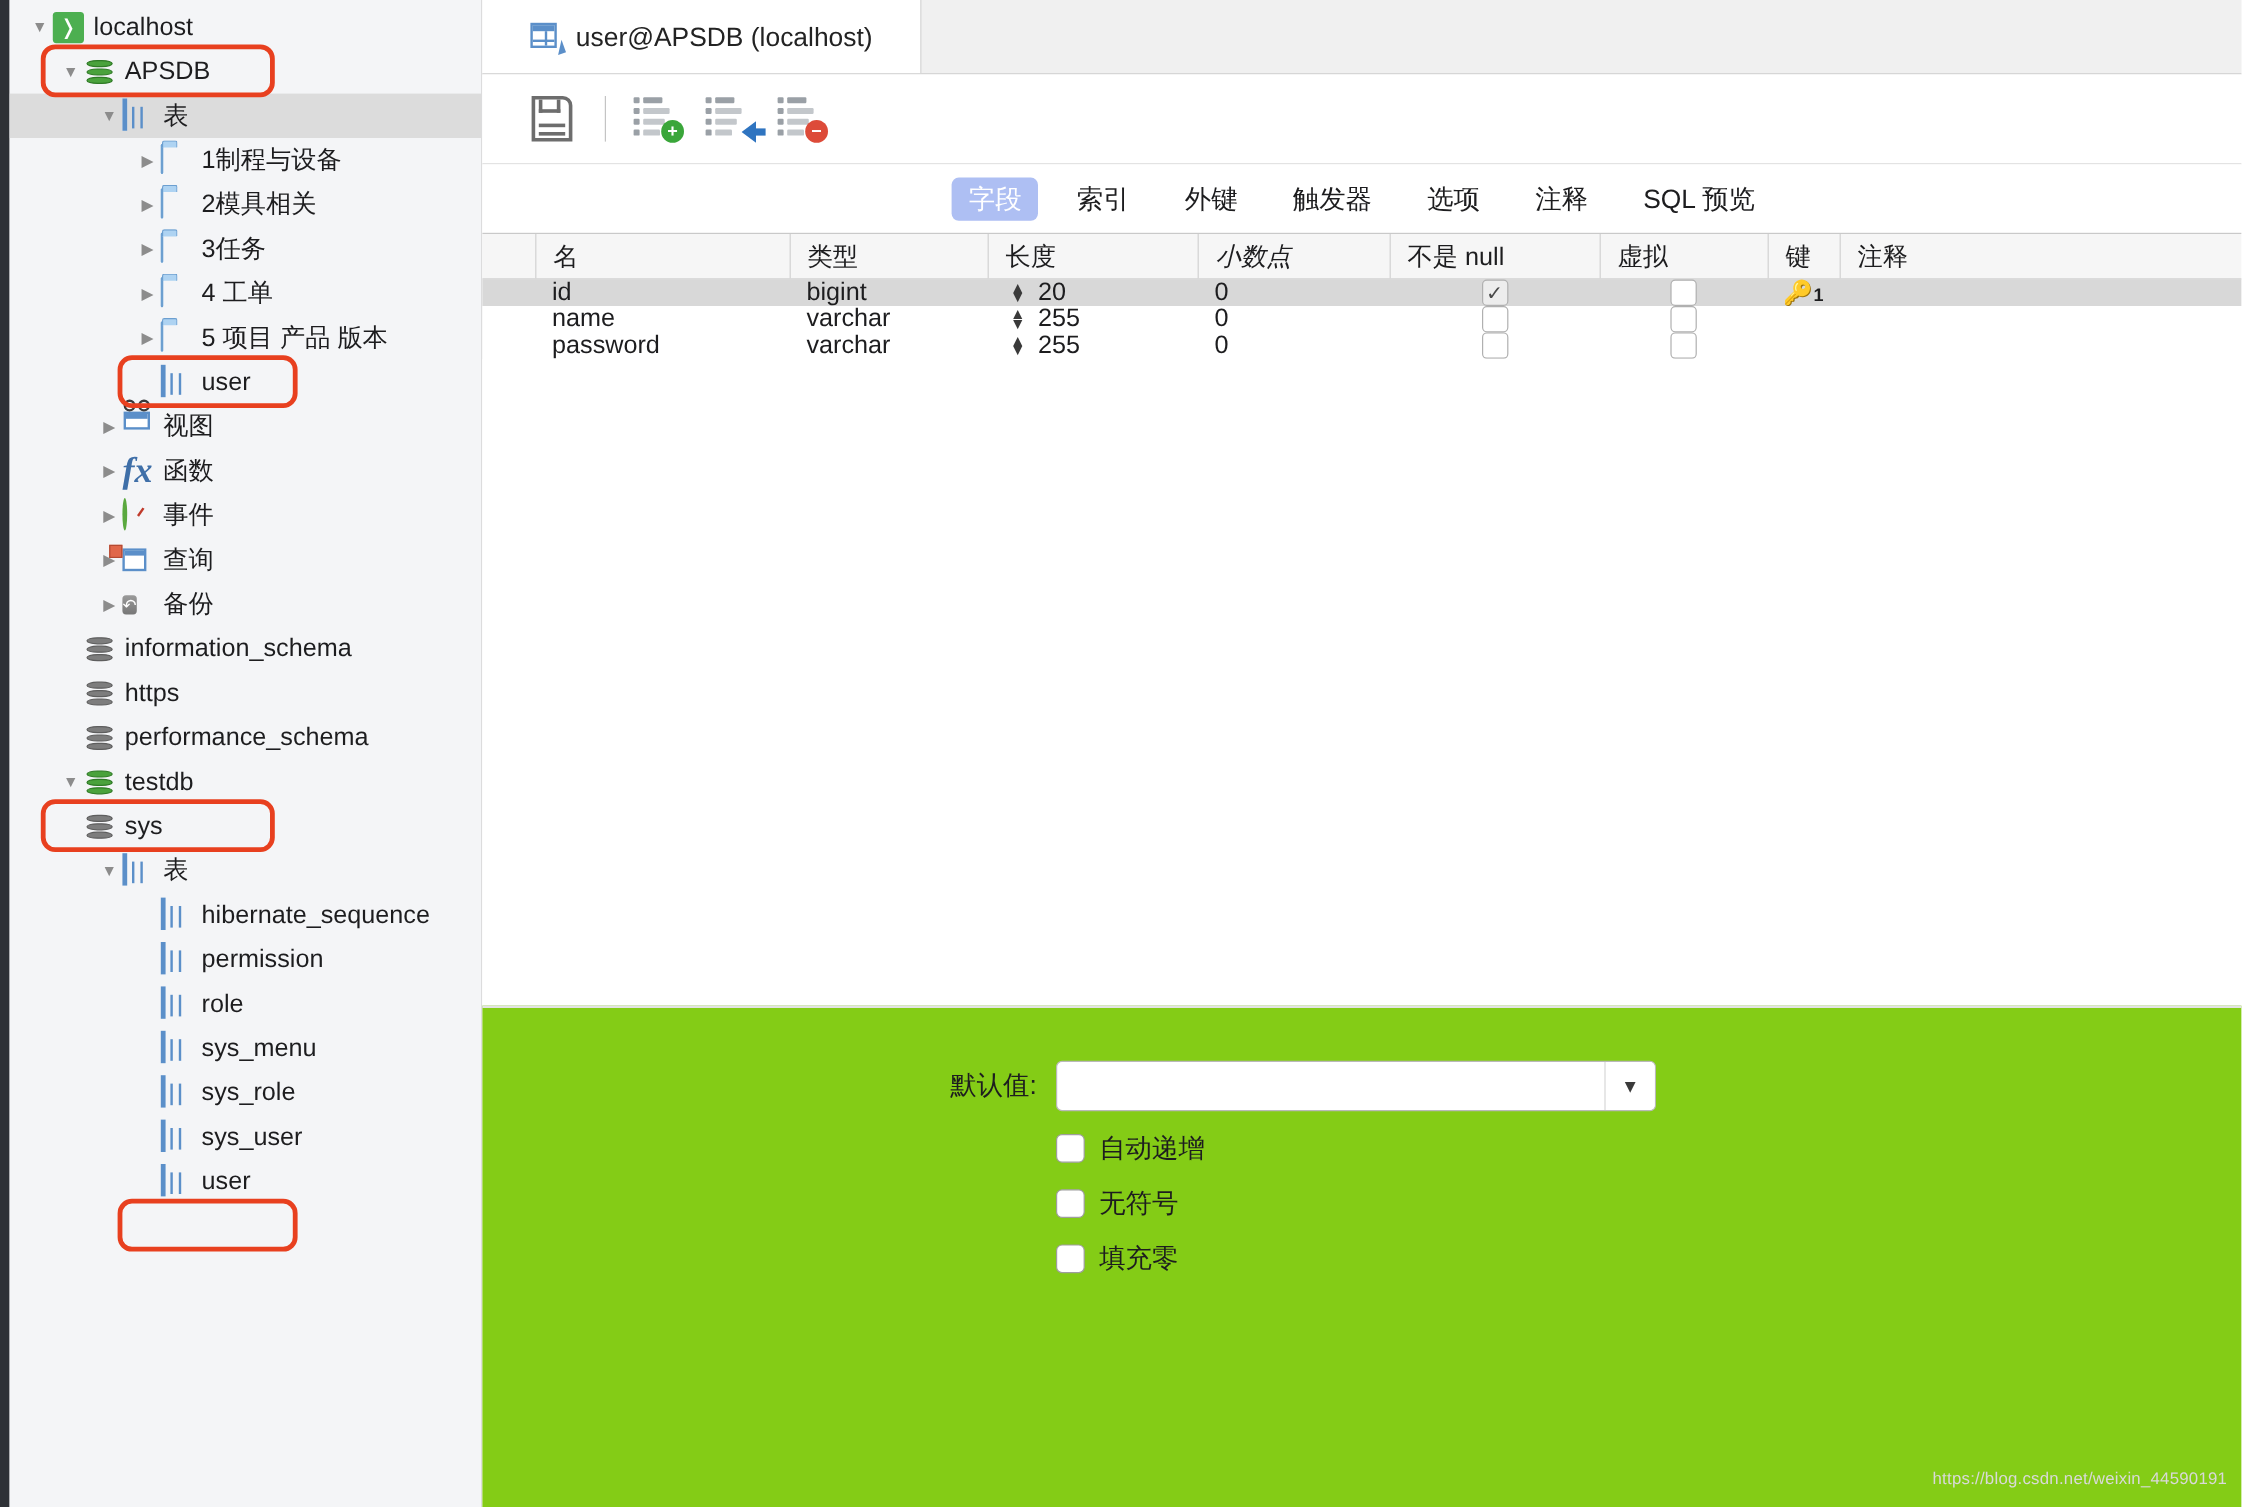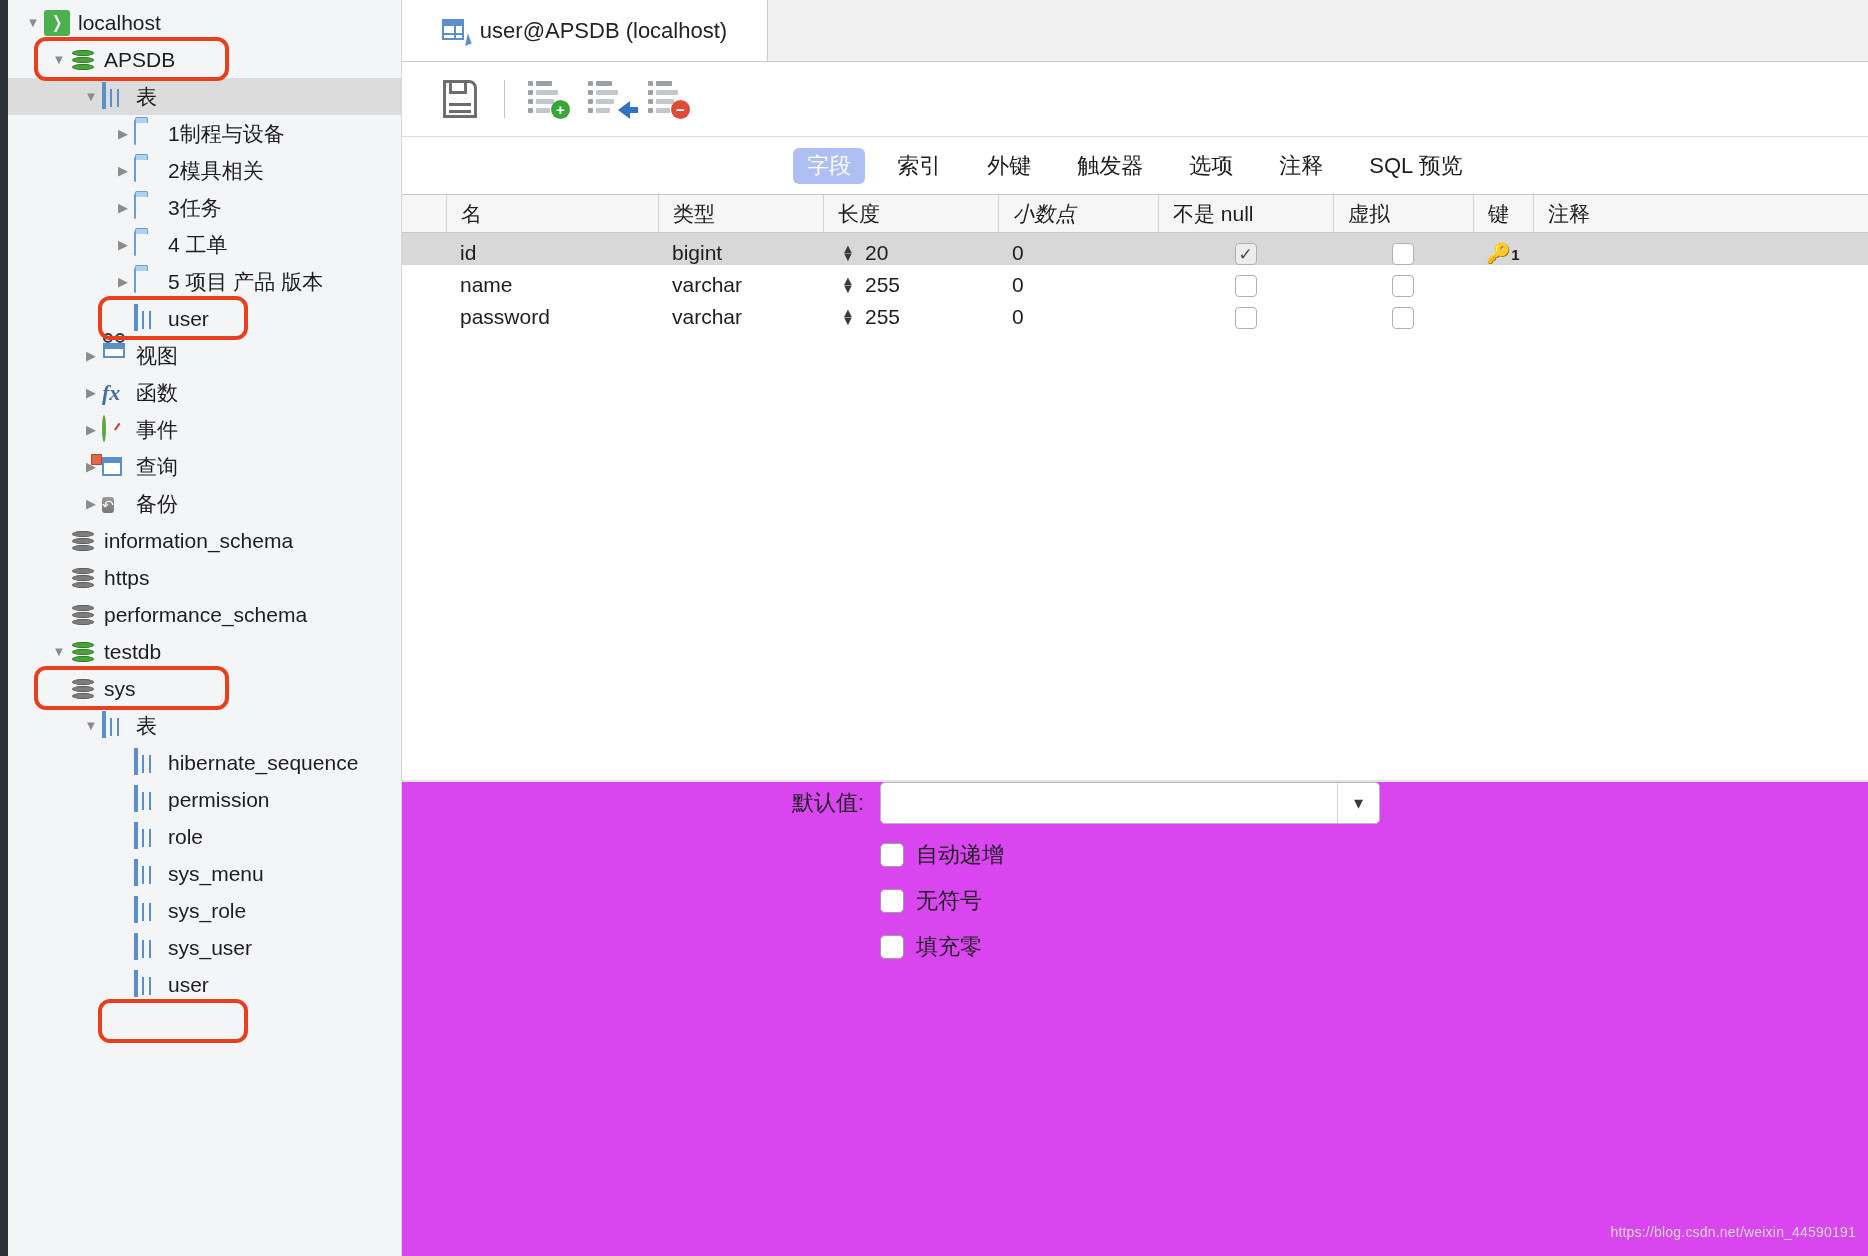--- a/index.html
+++ b/index.html
@@ -95,21 +95,21 @@
   }
   .ico-view .o1, .ico-view .o2 {
     position: absolute; bottom: 0; width: 10px; height: 10px;
     border: 2px solid #3a3a3a; border-radius: 50%; background: #ffffff;
   }
   .ico-view .o1 { left: 1px; }
   .ico-view .o2 { left: 13px; }
 
   .ico-fx {
     font-family: "Liberation Serif", "DejaVu Serif", serif;
-    font-style: italic; font-weight: bold; color: #3f6fa8; font-size: 22px;
+    font-style: italic; font-weight: bold; color: #3f6fa8; font-size: 30px;
     line-height: 26px; text-align: center;
   }
   .ico-clock {
     width: 24px; height: 24px; border: 2px solid #5aa83f; border-radius: 50%;
     margin-top: 1px; position: relative; background: #ffffff;
   }
   .ico-clock::after {
     content:""; position:absolute; left:10px; top:5px; width:2px; height:8px;
     background:#c03a2b; transform-origin: bottom center; transform: rotate(35deg);
   }
@@ -256,21 +256,21 @@
     background: #f6f6f6; border-bottom: 1px solid #c9c9c9;
   }
   .grid-head .gh {
     font-size: 21px; color: #1d1d1f;
     display: flex; align-items: center;
     padding-left: 14px;
     border-left: 1px solid #d2d2d2;
     white-space: nowrap;
   }
   .grid-head .gh:first-child { border-left: none; }
-  .grid-row { display: flex; height: 32px; align-items: flex-end; font-size: 21px; color: #1d1d1f; }
+  .grid-row { display: flex; height: 22px; align-items: center; font-size: 21px; color: #1d1d1f; }
   .grid-row.sel { background: #d8d8d8; }
   .gc { display: flex; align-items: center; padding-left: 14px; white-space: nowrap; }
   .gc.center { justify-content: center; padding-left: 0; }
 
   .spin {
     width: 22px; display: flex; flex-direction: column; align-items: center;
     justify-content: center; color: #3a3a3a; line-height: 8px; font-size: 13px;
     margin-right: 6px;
   }
   .chk {
@@ -279,23 +279,24 @@
     font-size: 17px; color: #4a4a4a; line-height: 1;
   }
   .chk.on { background: #ededed; }
   .keyglyph { font-size: 20px; color: #e3a90d; }
   .keyglyph b { color: #1d1d1f; font-size: 15px; }
 
   .grid-spacer { flex: 1 1 auto; background: #ffffff; }
 
   
   .formpane {
-    flex: 0 0 auto; height: 476px;
+    flex: 0 0 auto; height: 418px;
     border-top: 2px solid #e3e3e3;
-    background: #d946ef;
+    background: #84cc16;
+    padding-top: 44px;
   }
   .frow { display: flex; align-items: center; margin-bottom: 16px; }
   .flabel {
     width: 478px; text-align: right; padding-right: 16px;
     font-size: 22px; color: #1d1d1f;
   }
   .fcombo {
     width: 500px; height: 42px;
     border: 1px solid #b9b9b9; border-radius: 5px;
     background: #ffffff; display: flex; align-items: stretch;

